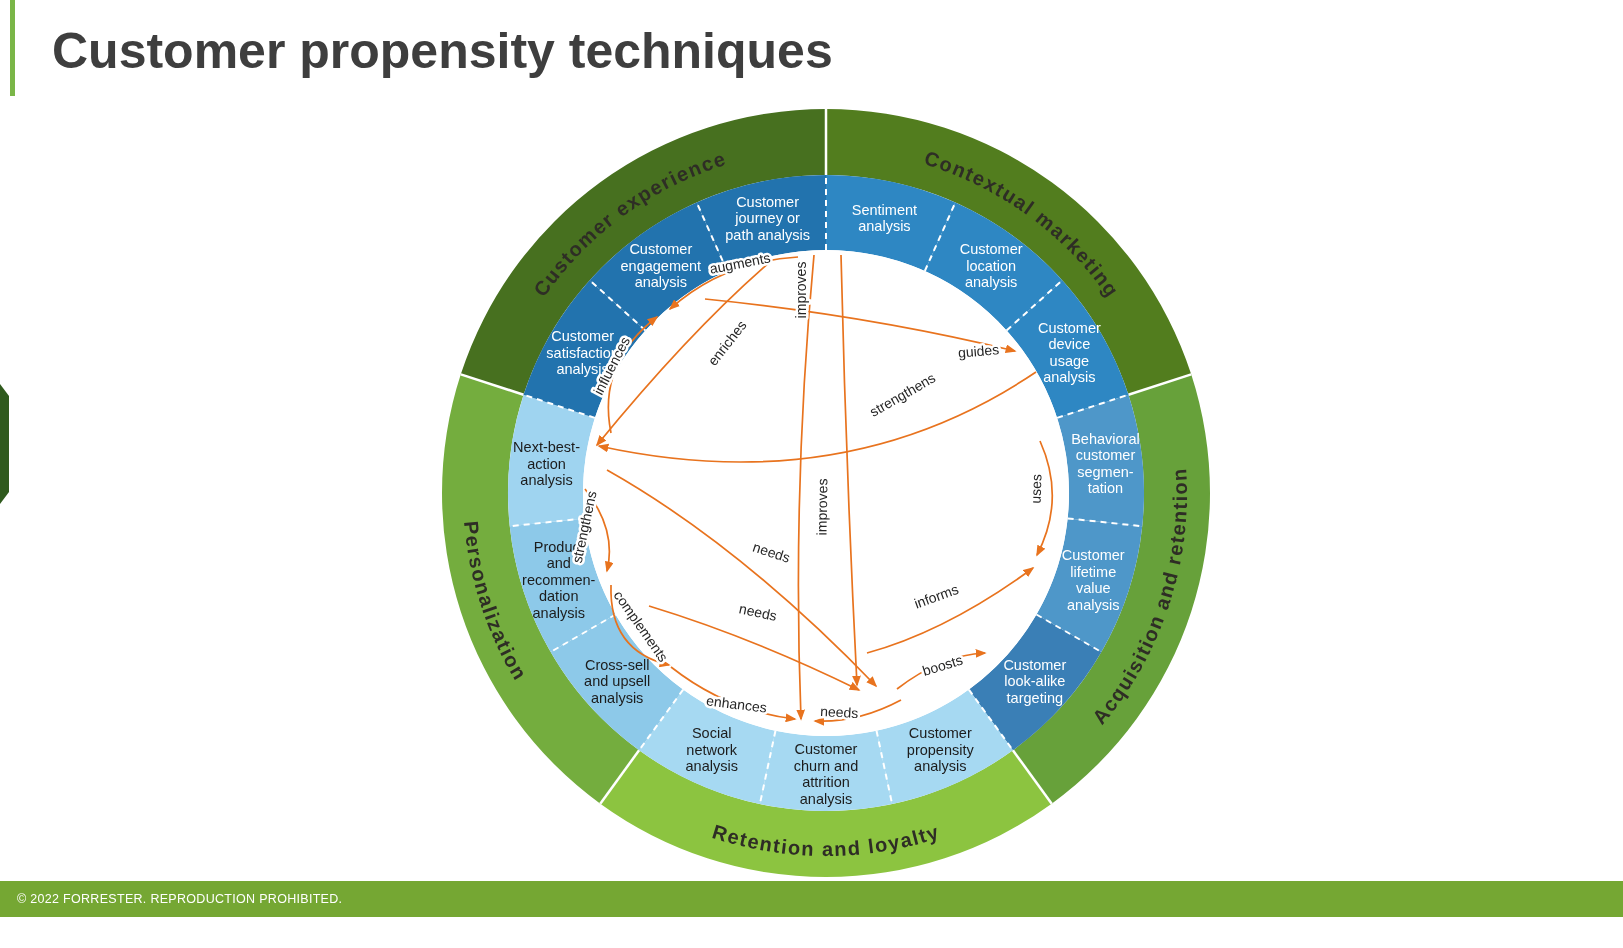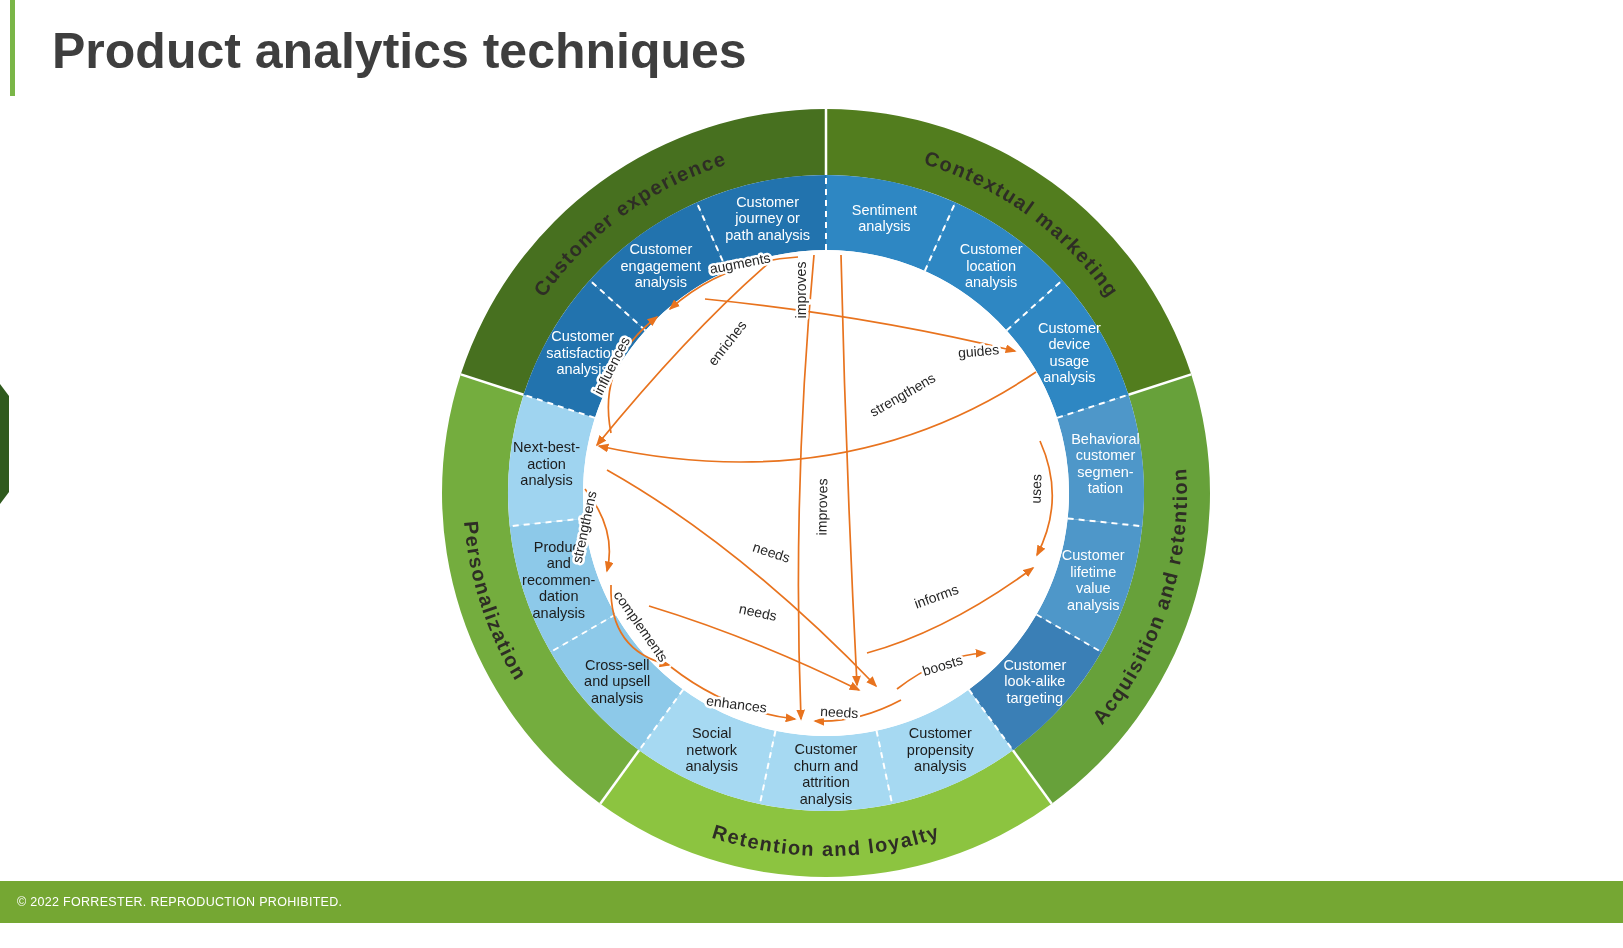--- a/index.html
+++ b/index.html
@@ -11,40 +11,40 @@
     position:absolute;left:52px;top:22px;margin:0;
     font-size:50px;font-weight:bold;color:#3e3e3e;letter-spacing:0;
     font-family:"Liberation Sans",sans-serif;
   }
   .accent-bar{position:absolute;left:10px;top:0;width:5px;height:96px;}
   .accent-sliver{
     position:absolute;left:0;top:384px;width:9px;height:120px;
     clip-path:polygon(0 0,100% 10%,100% 90%,0 100%);
   }
   .footer-bar{
-    position:absolute;left:0;top:881px;width:100%;height:42px;
+    position:absolute;left:0;top:881px;width:100%;height:36px;
     display:flex;align-items:center;box-sizing:border-box;padding-left:17px;
     color:#ffffff;font-size:12.5px;letter-spacing:.3px;
   }
   #wheel{position:absolute;left:0;top:0;}
   .cat-label{
     font-family:"Liberation Sans",sans-serif;font-size:20px;font-weight:bold;
     fill:#2e2d25;letter-spacing:1.5px;
   }
   .tech-label{font-family:"Liberation Sans",sans-serif;font-size:14.5px;}
   .arrow-label{
     font-family:"Liberation Sans",sans-serif;font-size:14px;fill:#262626;
     paint-order:stroke;stroke:#ffffff;stroke-width:5px;stroke-linejoin:round;
   }
 </style>
 </head>
 <body>
 
 <div>
-  <h1 class="page-title">Product analytics techniques</h1>
+  <h1 class="page-title">Customer propensity techniques</h1>
 
   <div class="accent-bar" style="background: rgb(122, 182, 72);"></div>
   <div class="accent-sliver" style="background: rgb(47, 90, 29);"></div>
 
   <svg id="wheel" width="1623" height="948" viewBox="0 0 1623 948" xmlns="http://www.w3.org/2000/svg" xmlns:xlink="http://www.w3.org/1999/xlink">
       <defs>
         <marker id="ah" viewBox="0 0 10 8" refX="8.5" refY="4" markerWidth="11" markerHeight="9" orient="auto" markerUnits="userSpaceOnUse">
           <path d="M0,0 L10,4 L0,8 Z" fill="#e8731e"></path>
         </marker>
         <path id="catarc0" fill="none" d="M826,150 A343 343 0 0 1 1152.2123850892376,387.00717092939306"></path>

